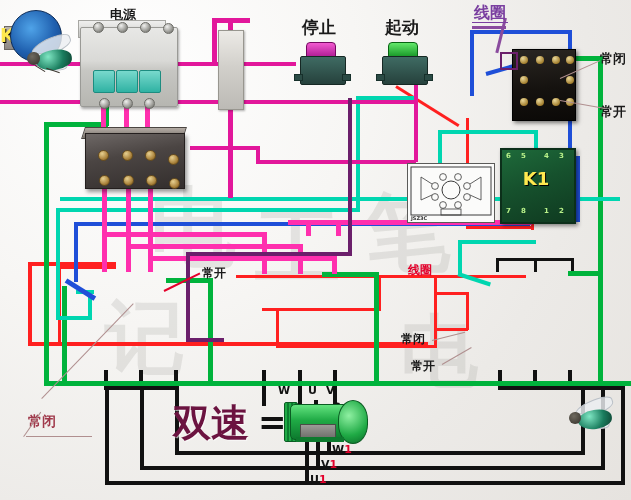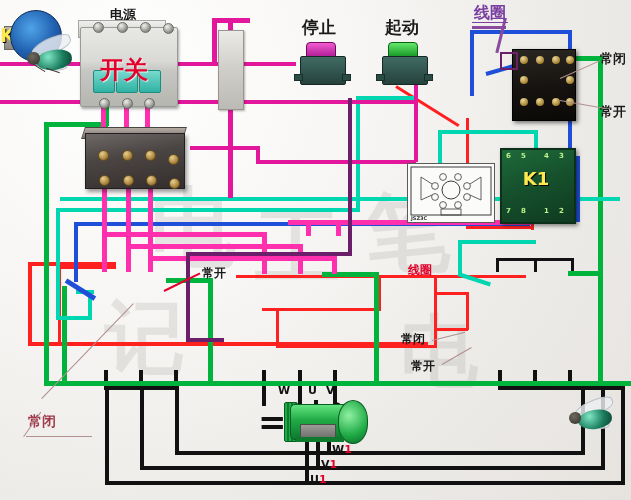--- a/index.html
+++ b/index.html
@@ -258,22 +258,20 @@
     <div class="scr" style="left:117px;top:22px;"></div>
     <div class="scr" style="left:140px;top:22px;"></div>
     <div class="scr" style="left:163px;top:23px;"></div>
     <div class="brk-lever" style="left:93px;"></div>
     <div class="brk-lever" style="left:116px;"></div>
     <div class="brk-lever" style="left:139px;"></div>
     <div class="scr" style="left:99px;top:98px;"></div>
     <div class="scr" style="left:122px;top:98px;"></div>
     <div class="scr" style="left:144px;top:98px;"></div>
   </div>
-  <div class="lbl" style="left:100px;top:54px;font-size:24px;color:#e4002b;
-              text-shadow:1px 1px 1px rgba(255,255,255,.8);">开关</div>
 
   <div class="comp">
     <div class="fuse"></div>
     <div class="fuse-win"></div>
   </div>
 
   <div class="comp">
     <div class="thr-top"></div>
     <div class="thr"></div>
     <div class="scr brass" style="left:98px;top:150px;"></div>
@@ -452,20 +450,22 @@
   <div class="lbl" style="left:332px;top:443px;font-size:11px;color:#111;">
     <span>W</span><span style="color:#e4002b;">1</span>
   </div>
   <div class="lbl" style="left:321px;top:458px;font-size:11px;color:#111;">
     <span>V</span><span style="color:#e4002b;">1</span>
   </div>
   <div class="lbl" style="left:310px;top:473px;font-size:11px;color:#111;">
     <span>U</span><span style="color:#e4002b;">1</span>
   </div>
 
+  <div class="lbl" style="left:173px;top:398px;font-size:38px;color:#6b1340;
+              text-shadow:1px 1px 1px rgba(255,255,255,.7);">双速</div>
   <div class="lbl" style="left:258px;top:402px;font-size:34px;color:#111;">=</div>
 
   <div class="comp" style="left:14px;top:36px;">
     <div class="fly-wing" style="left:16px;top:2px;width:40px;height:14px;border-radius:60% 40% 50% 50%;
                 transform:rotate(-22deg);"></div>
     <div class="fly-wing" style="left:14px;top:18px;width:38px;height:13px;border-radius:55% 45% 50% 50%;
                 transform:rotate(14deg);"></div>
     <div class="fly-body" style="left:22px;top:14px;width:36px;height:20px;
                 background:radial-gradient(circle at 35% 30%,#7fe6c3,#1a7d5e 55%,#0d3d2e 100%);
                 transform:rotate(-8deg);"></div>

